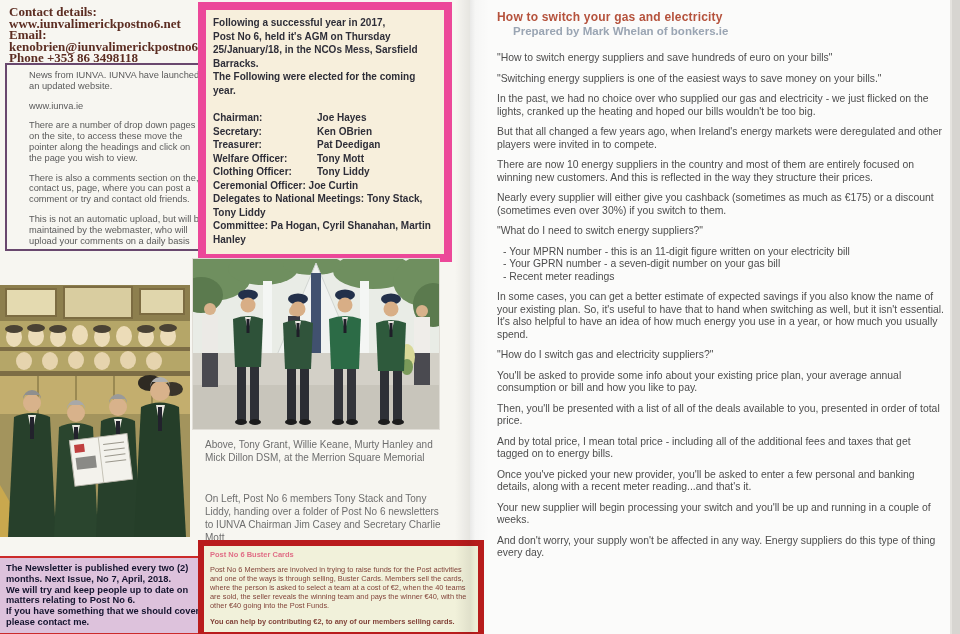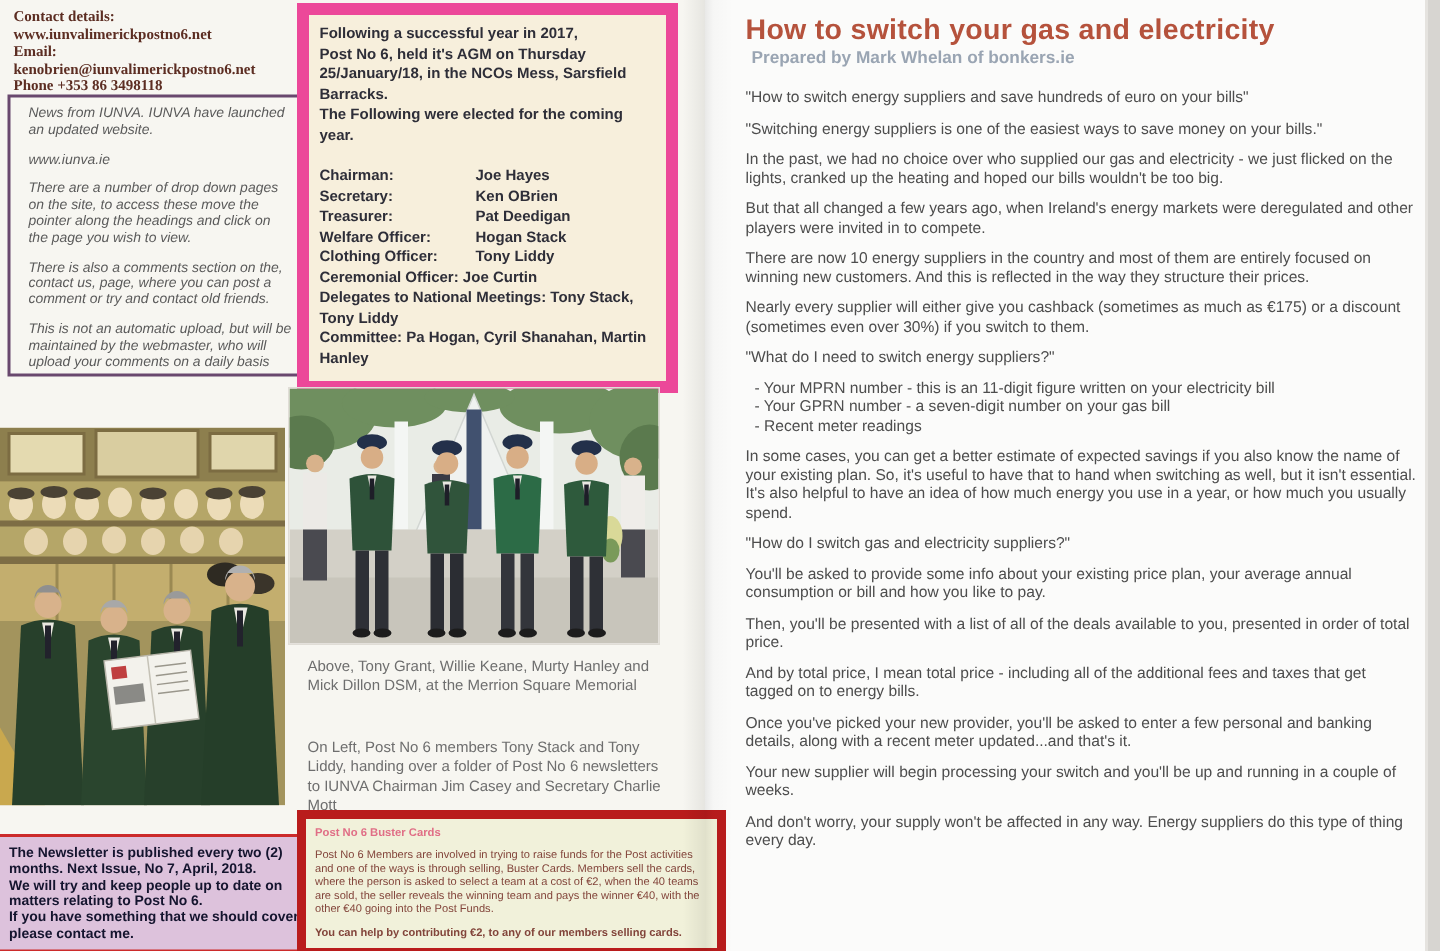--- a/index.html
+++ b/index.html
@@ -13,27 +13,27 @@
   .page-left{left:0;width:470px;background:#f7f6f1;}
   .page-right{left:470px;width:480px;background:#fbfbfa;}
   .fold{position:absolute;top:0;left:455px;width:34px;height:634px;
     background:linear-gradient(90deg,rgba(0,0,0,0) 0%,rgba(0,0,0,0.07) 45%,rgba(0,0,0,0.02) 60%,rgba(0,0,0,0) 100%);}
   .edge-right{position:absolute;top:0;right:0;width:8px;height:634px;background:#d7d5d1;}
 
   
   .contact{
     position:absolute;left:9px;top:6px;width:184px;
     font-family:"Liberation Serif", serif;font-weight:bold;
-    font-size:10px;line-height:11.5px;color:#5c2d22;
+    font-size:13px;line-height:11.5px;color:#5c2d22;
   }
   .contact div{white-space:nowrap;}
   .news-box{
     position:absolute;left:5px;top:63px;width:176px;height:174px;
-    border:2.5px solid #69486e;background:#f7f6f1;padding:5px 12px;
-    font-size:9.3px;line-height:10.8px;color:#5a5a5a;font-style:italic;
+    border:2.5px solid #69486e;background:#f7f6f1;padding:5px 22px;
+    font-size:9.3px;line-height:10.8px;color:#5a5a5a;
   }
   .news-box p{margin:0 0 9px 0;}
   .agm-box{
     position:absolute;left:198px;top:2px;width:224px;height:232px;
     background:#f7efdc;border:8px solid #ec4899;padding:6px 7px;
     font-size:10px;line-height:13.5px;color:#2e2e38;font-weight:bold;
   }
   .agm-intro{white-space:pre-line;margin:0 0 14px 0;}
   .officer-row{display:flex;}
   .officer-row .t{width:104px;}
@@ -60,24 +60,24 @@
     position:absolute;left:198px;top:540px;width:262px;height:78px;
     background:#f1f1da;border:6px solid #b91c1c;padding:4px 6px;
   }
   .buster-title{font-size:7.5px;font-weight:bold;color:#e06e86;margin:0 0 6px 0;}
   .buster-body{font-size:7.4px;line-height:9px;color:#82443a;margin:0 0 7px 0;}
   .buster-footer{font-size:7.4px;line-height:9px;color:#82443a;font-weight:bold;margin:0;}
 
   
   .article{position:absolute;left:497px;top:10px;width:447px;}
   .article-title{
-    font-size:19px;font-weight:bold;color:#b5523c;margin:0 0 1px 0;letter-spacing:0.2px;
+    font-size:12px;font-weight:bold;color:#b5523c;margin:0 0 1px 0;letter-spacing:0.2px;
   }
   .article-byline{
-    font-size:11.5px;font-weight:bold;color:#9aa5b3;margin:0 0 15px 4px;
+    font-size:11.5px;font-weight:bold;color:#9aa5b3;margin:0 0 15px 16px;
   }
   .article p{
     font-size:10.4px;line-height:12.5px;color:#4d4d4d;margin:0 0 8px 0;
     white-space:pre-line;
   }
   .article p.list{padding-left:6px;}
 </style>
 </head>
 <body>
 
@@ -114,21 +114,21 @@
   <div class="officer-row">
     <span class="t">Secretary:</span>
     <span class="n">Ken OBrien</span>
   </div>
   <div class="officer-row">
     <span class="t">Treasurer:</span>
     <span class="n">Pat Deedigan</span>
   </div>
   <div class="officer-row">
     <span class="t">Welfare Officer:</span>
-    <span class="n">Hogan Stack</span>
+    <span class="n">Tony Mott</span>
   </div>
   <div class="officer-row">
     <span class="t">Clothing Officer:</span>
     <span class="n">Tony Liddy</span>
   </div>
   <p class="agm-extra">Ceremonial Officer: Joe Curtin</p>
   <p class="agm-extra">Delegates to National Meetings: Tony Stack, Tony Liddy</p>
   <p class="agm-extra">Committee: Pa Hogan, Cyril Shanahan, Martin Hanley</p>
 </div>
 
@@ -326,16 +326,16 @@
   <p>"What do I need to switch energy suppliers?"</p>
   <p class="list">- Your MPRN number - this is an 11-digit figure written on your electricity bill
 - Your GPRN number - a seven-digit number on your gas bill
 - Recent meter readings</p>
   <p>In some cases, you can get a better estimate of expected savings if you also know the name of your existing plan. So, it's useful to have that to hand when switching as well, but it isn't essential.
 It's also helpful to have an idea of how much energy you use in a year, or how much you usually spend.</p>
   <p>"How do I switch gas and electricity suppliers?"</p>
   <p>You'll be asked to provide some info about your existing price plan, your average annual consumption or bill and how you like to pay.</p>
   <p>Then, you'll be presented with a list of all of the deals available to you, presented in order of total price.</p>
   <p>And by total price, I mean total price - including all of the additional fees and taxes that get tagged on to energy bills.</p>
-  <p>Once you've picked your new provider, you'll be asked to enter a few personal and banking details, along with a recent meter updated...and that's it.</p>
+  <p>Once you've picked your new provider, you'll be asked to enter a few personal and banking details, along with a recent meter reading...and that's it.</p>
   <p>Your new supplier will begin processing your switch and you'll be up and running in a couple of weeks.</p>
   <p>And don't worry, your supply won't be affected in any way. Energy suppliers do this type of thing every day.</p>
 </div>
 
 </body></html>

